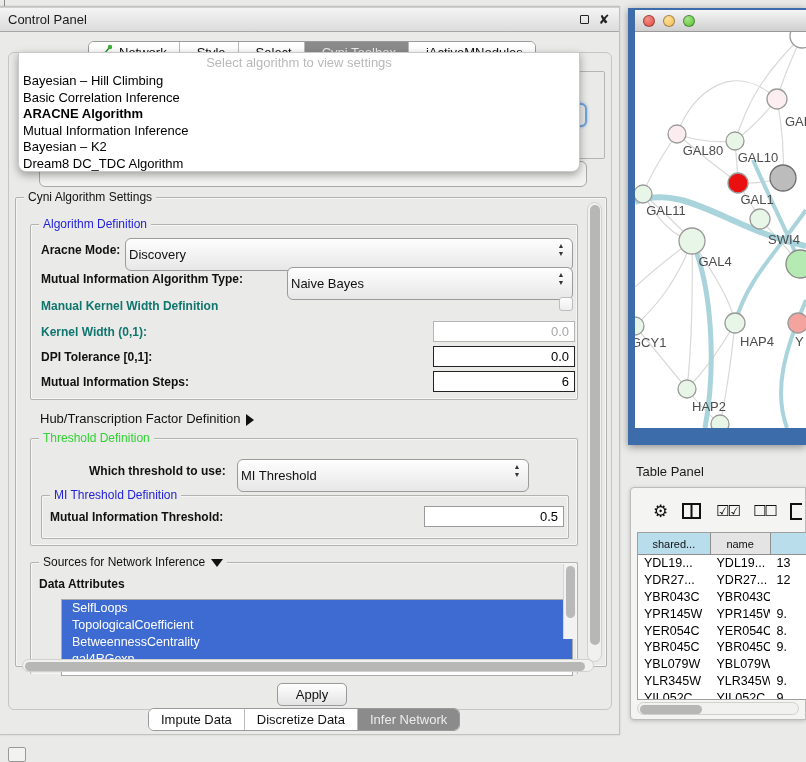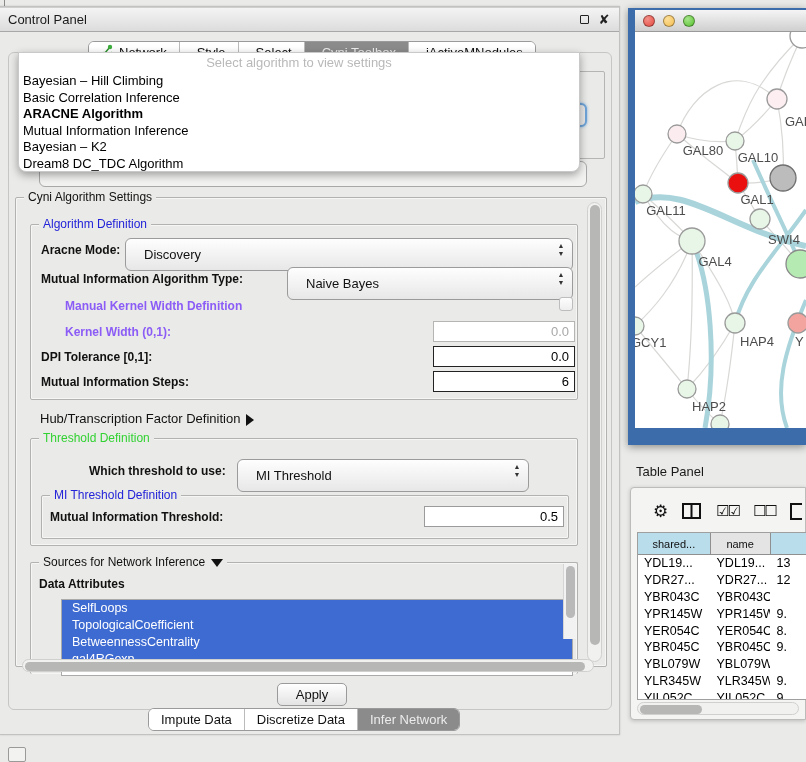--- a/index.html
+++ b/index.html
@@ -65,27 +65,27 @@
 
   
   .groupbox { position:absolute; border:1px solid #b2b2b0; border-radius:2px;
     box-shadow: inset 0 0 0 1px #f6f6f5; }
   .groupbox > .gb-title { position:absolute; top:-8px; left:8px; background:#eaeae8;
     padding:0 4px; font-size:12px; color:#111; white-space:nowrap; }
   .gb-title.blue { color:#2323d9; }
   .gb-title.green { color:#32d232; }
 
   .fieldlabel { position:absolute; font-size:12px; font-weight:bold; color:#111; white-space:nowrap; }
-  .fieldlabel.disabled { color:#8b5cf6;margin-left:24px; }
+  .fieldlabel.disabled { color:#0f766e; }
 
   .combo {
     position:absolute; height:33px; border:1px solid #9b9b9b; border-radius:6px;
     background:linear-gradient(#fefefe,#e7e7e7);
     font-size:13px; color:#111; display:flex; align-items:center;
-    padding:0 20px 0 18px;
+    padding:0 20px 0 3px;
   }
   .combo .arrows { position:absolute; right:7px; top:4px; width:8px; height:14px;
     display:flex; flex-direction:column; align-items:center; justify-content:space-between; }
   .combo .arrows span { font-size:7px; line-height:6px; color:#333; }
 
   .tfield {
     position:absolute; height:21px; background:#fff; border:1px solid #222;
     font-size:13px; color:#000; text-align:right; padding:0 5px;
     display:flex; align-items:center; justify-content:flex-end;
   }

